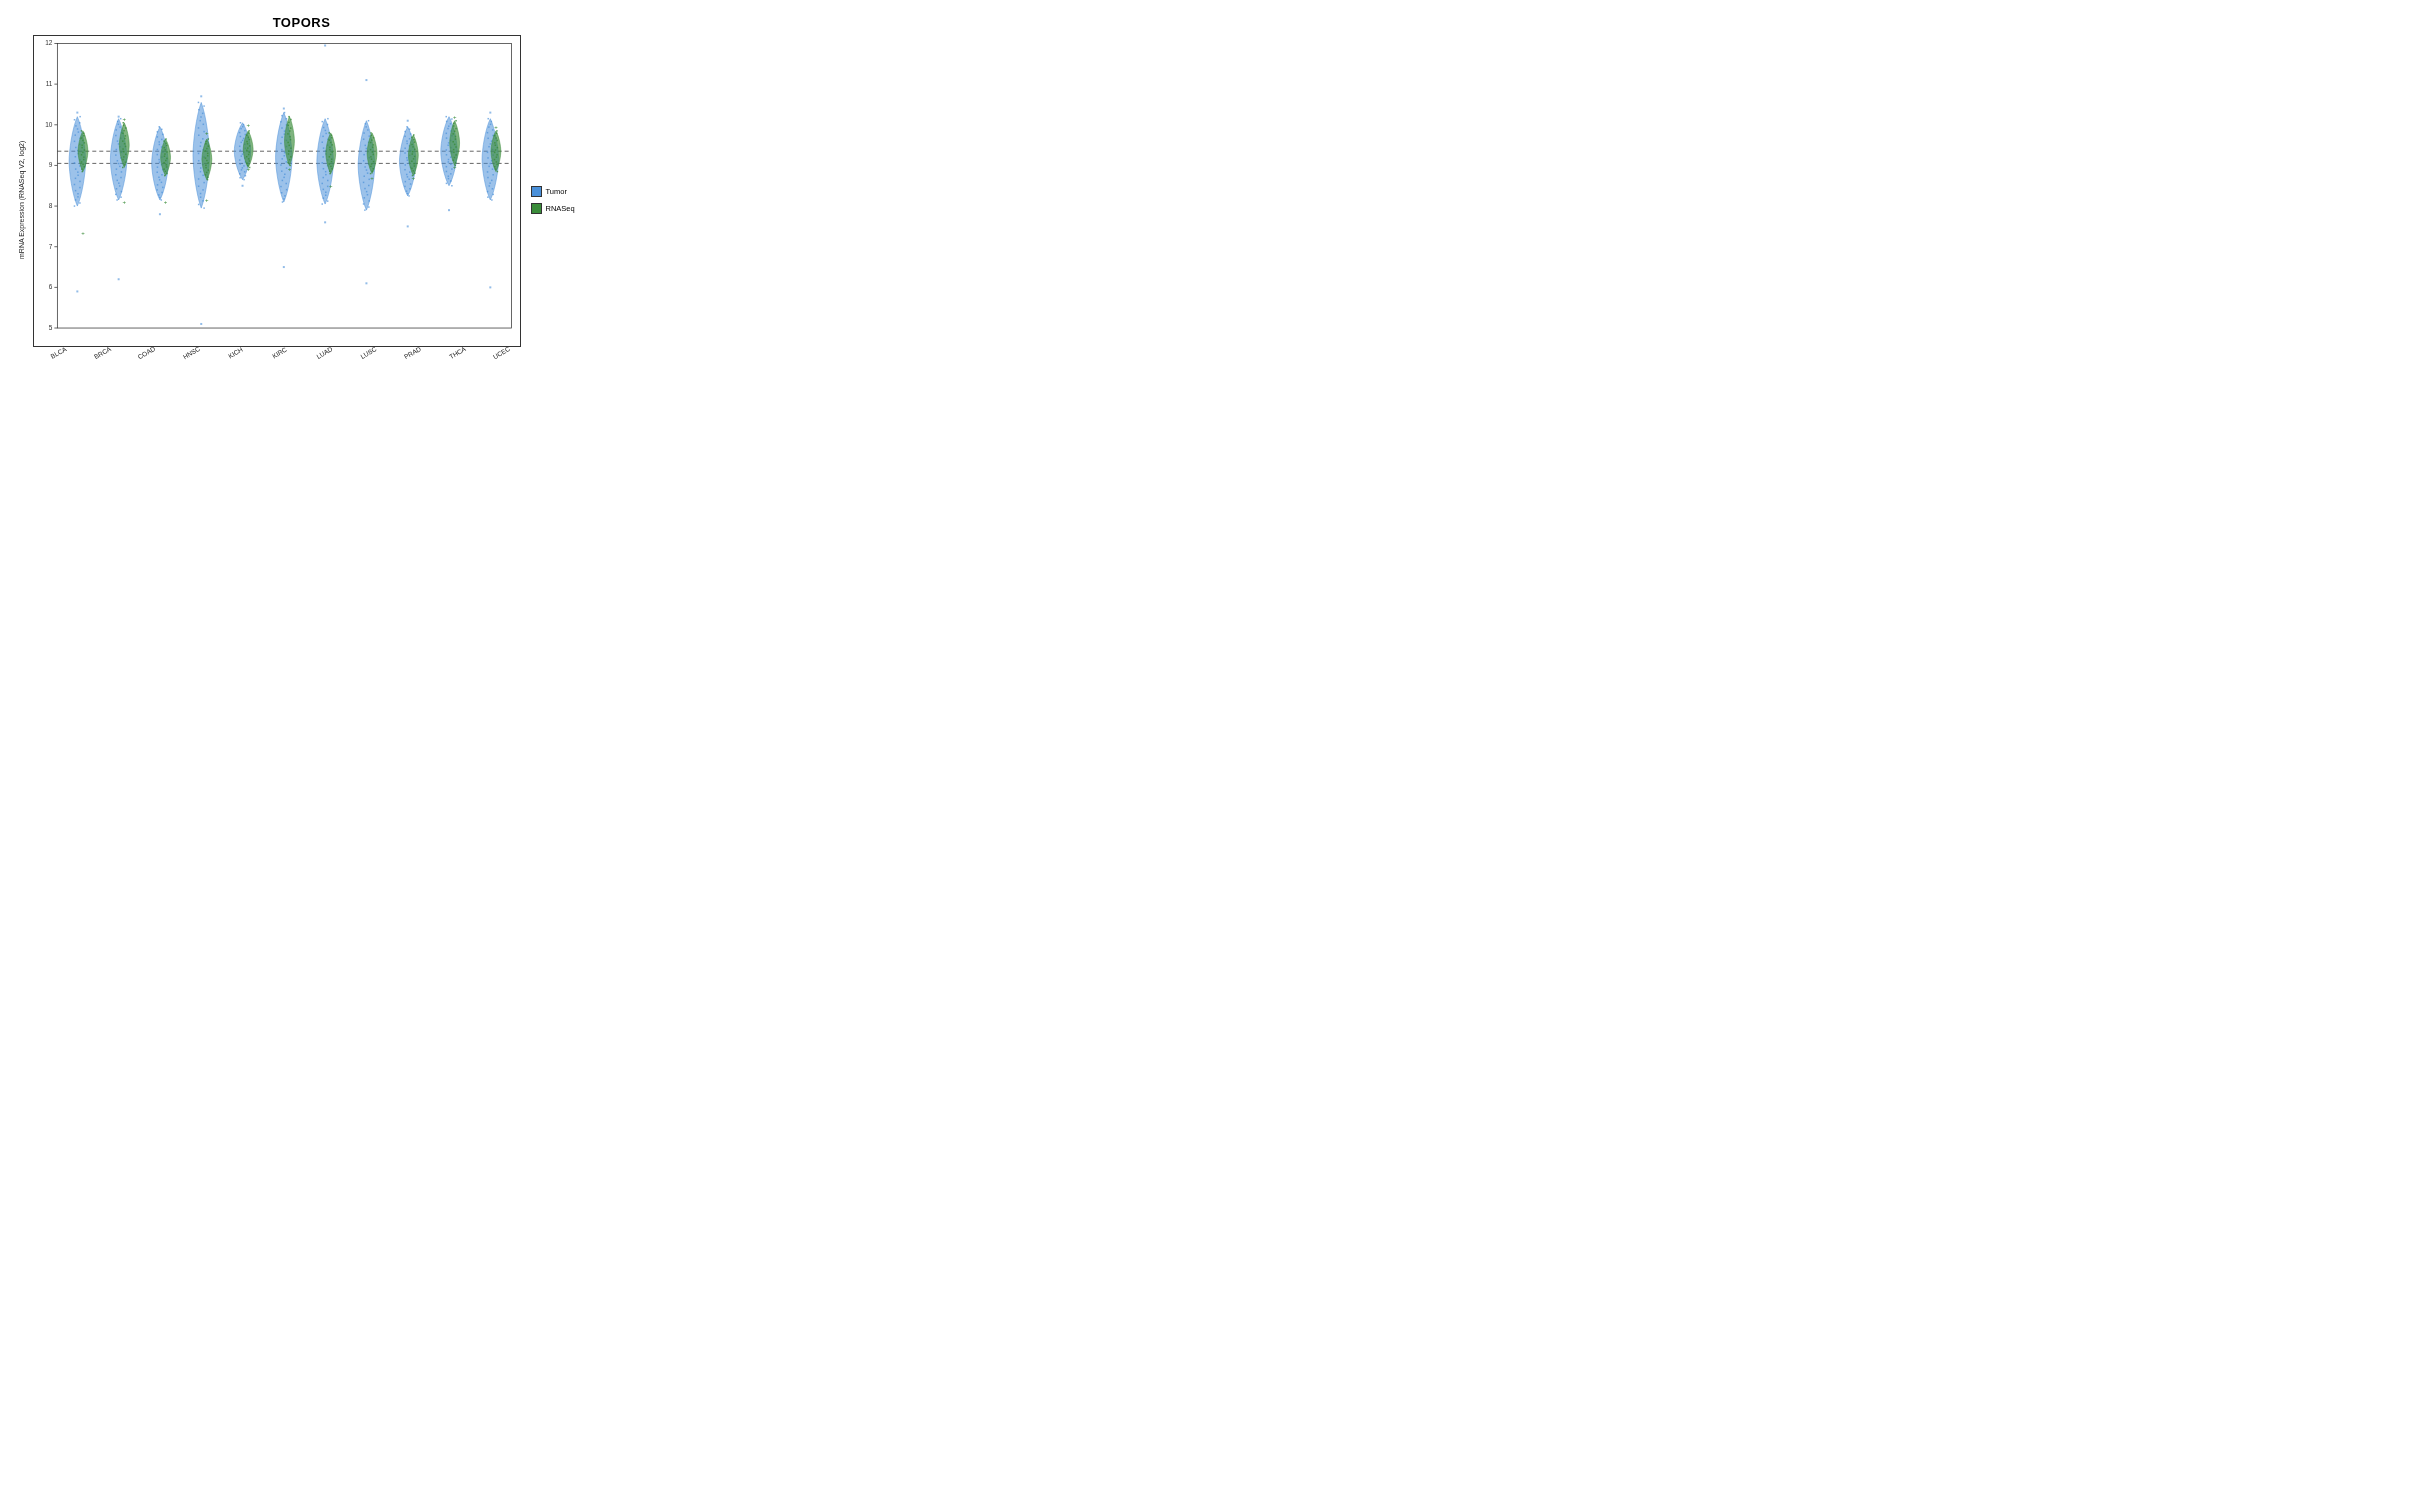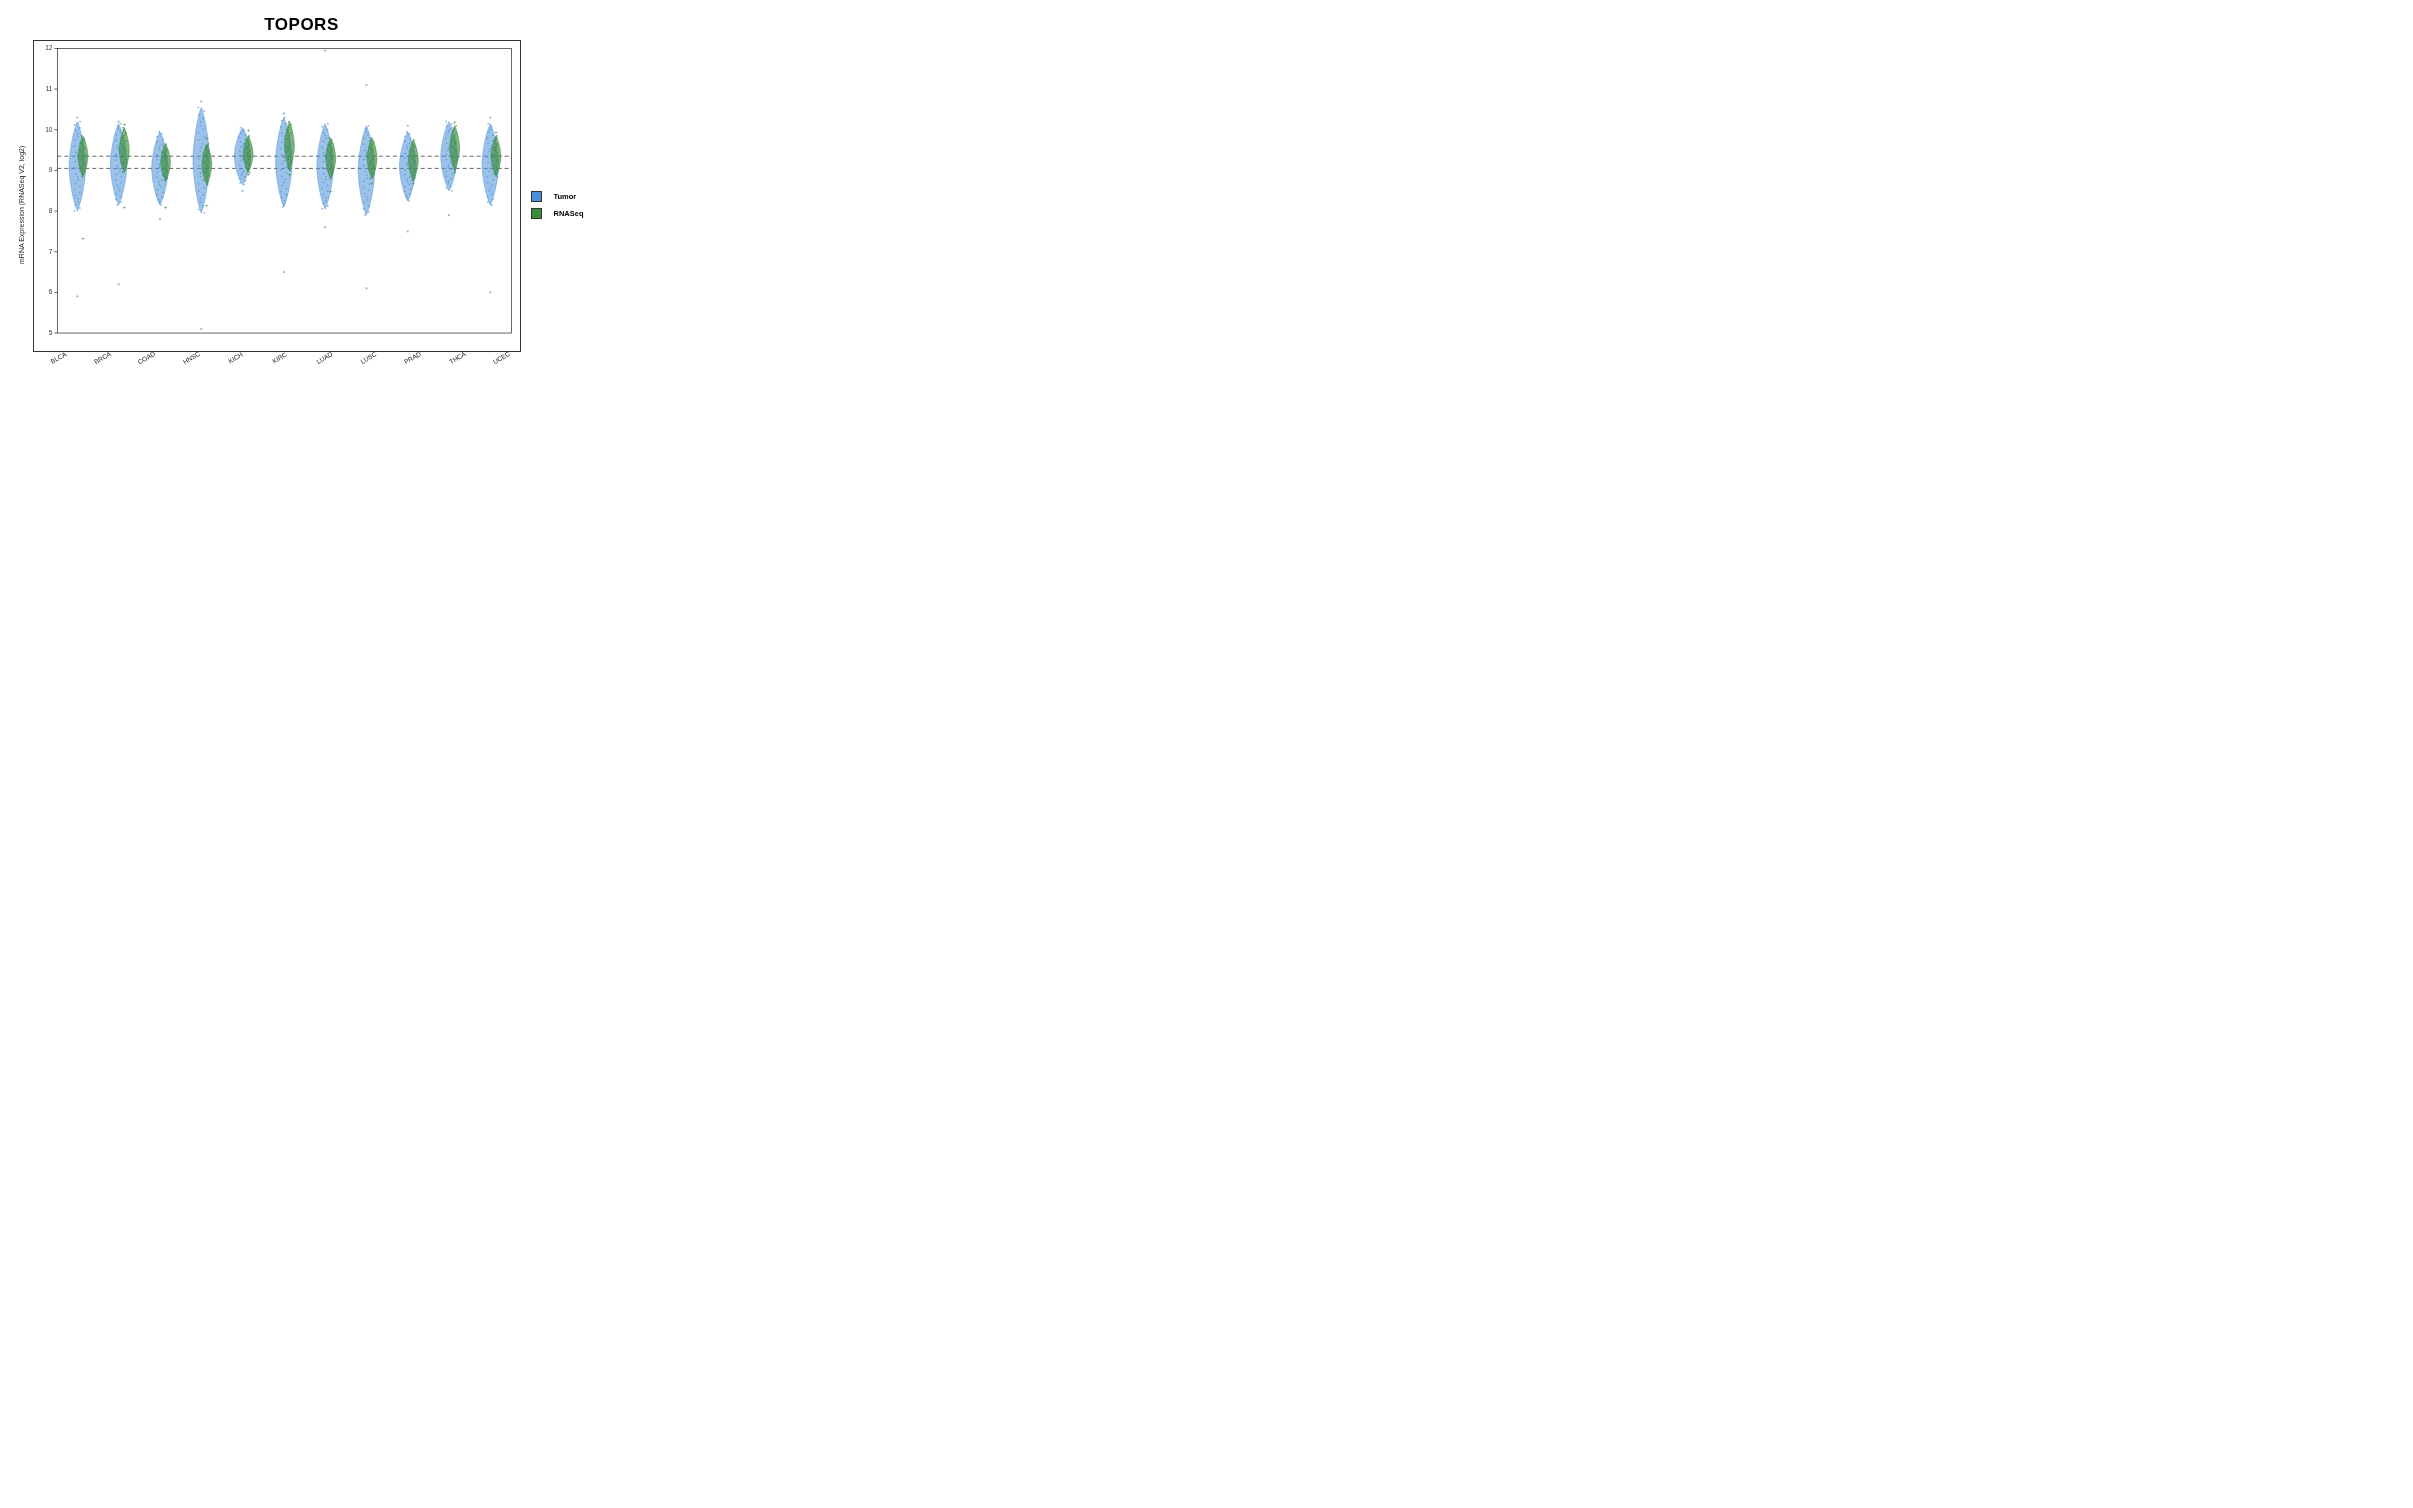--- a/index.html
+++ b/index.html
@@ -13,21 +13,21 @@
       justify-content: center;
     }
     .chart-container {
       width: 578px;
       height: 362px;
       position: relative;
       background: #fff;
     }
     .chart-title {
       text-align: center;
-      font-size: 17px;
+      font-size: 13px;
       font-weight: bold;
       padding-top: 7.5px;
       padding-bottom: 2.5px;
       letter-spacing: 0.5px;
     }
     .chart-area {
       display: flex;
       flex-direction: row;
       width: 100%;
       height: calc(100% - 28px);
@@ -78,23 +78,22 @@
       flex-shrink: 0;
       display: flex;
       flex-direction: column;
       justify-content: center;
       padding-left: 5px;
       gap: 6px;
     }
     .legend-item {
       display: flex;
       align-items: center;
-      gap: 12px;
+      gap: 4px;
       font-size: 7.5px;
-      font-weight: bold;
     }
     .legend-box {
       width: 11px;
       height: 11px;
       border: 0.5px solid #333;
     }
     
     .plot-svg {
       position: absolute;
       top: 0; left: 0;

